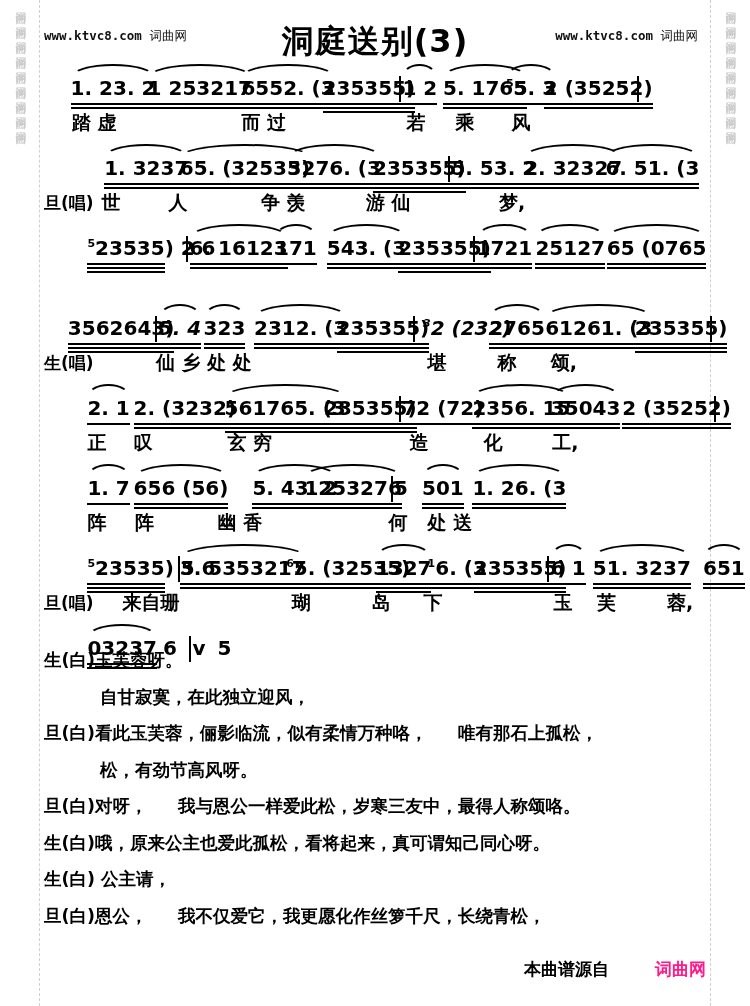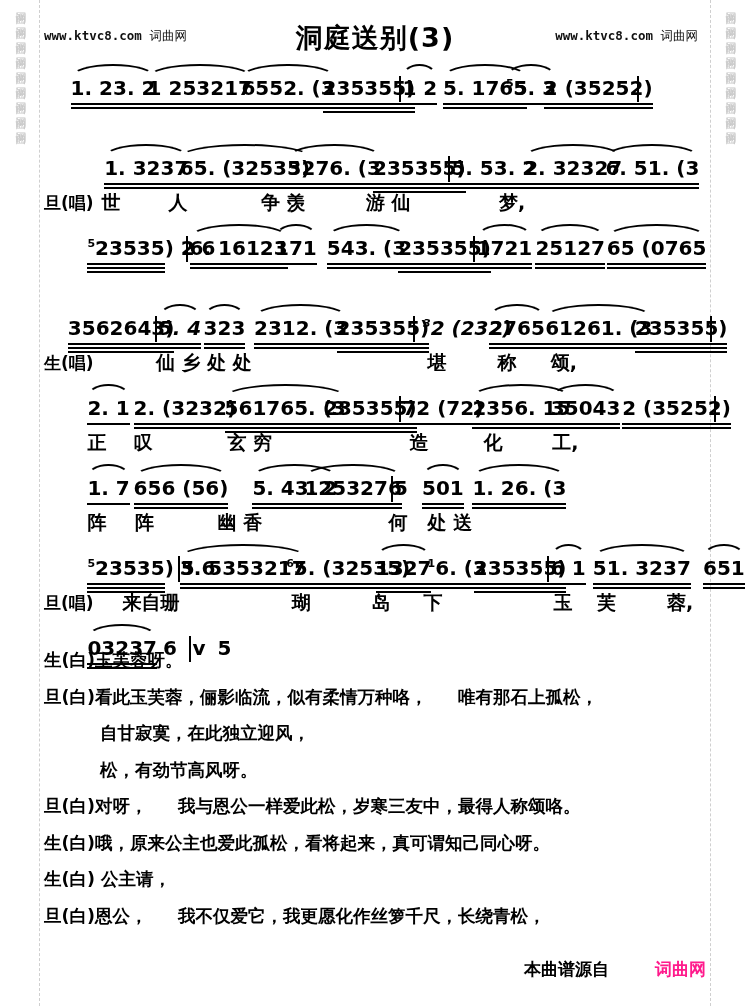--- a/index.html
+++ b/index.html
@@ -34,21 +34,21 @@
   .site{
     position:absolute;top:4px;font-size:12.5px;color:#111;
     font-family:"DejaVu Sans Mono","Liberation Mono",monospace;
     white-space:nowrap;font-weight:600;
   }
   .site .cn{font-family:"DejaVu Sans",sans-serif;font-weight:400;}
   .site.l{left:0;}
   .site.r{right:8px;}
   .title{
     position:absolute;left:0;right:0;top:-4px;text-align:center;
-    font-size:27px;font-weight:700;letter-spacing:1px;
+    font-size:32px;font-weight:700;letter-spacing:1px;
     font-family:"DejaVu Sans",sans-serif;
   }
 
   
   .score{position:absolute;left:44px;right:44px;top:66px;}
   .sys{position:relative;height:80px;}
   .notes{
     position:relative;height:44px;
     font-family:"DejaVu Sans","Liberation Sans",sans-serif;
     font-size:20px;font-weight:600;white-space:nowrap;
@@ -140,20 +140,27 @@
           <span class="grp" style="left: 26.6px; text-align: center;"><span class="nz">1. 23. 2<span class="slur"></span><span class="beam1"></span><span class="beam2"></span></span></span>
           <span class="grp" style="left: 103.6px;"><span class="nz">1 253217<span class="slur"></span><span class="beam1"></span><span class="beam2"></span></span></span>
           <span class="grp" style="left: 197.4px;"><span class="nz">6552. (3<span class="slur"></span><span class="beam1"></span><span class="beam2"></span></span></span>
           <span class="grp" style="left: 278.6px;"><span class="nz">235355)<span class="beam1"></span><span class="beam2"></span><span class="beam3"></span></span></span>
           <span class="grp" style="left: 350px;"><span class="bar"></span></span>
           <span class="grp" style="left: 358.4px;"><span class="nz">1  2<span class="slur"></span><span class="beam1"></span></span></span>
           <span class="grp" style="left: 399px;"><span class="nz">5. 1765<span class="slur"></span><span class="beam1"></span><span class="beam2"></span></span></span>
           <span class="grp" style="left: 462px;"><span class="nz"><span class="sup">5</span>5. 3<span class="slur"></span><span class="beam1"></span></span></span>
           <span class="grp" style="left: 499.8px;"><span class="nz">2 (35252)<span class="beam1"></span><span class="beam2"></span></span></span>
           <span class="grp" style="left: 588px;"><span class="bar"></span></span>
+        </div>
+        <div class="lyr">
+          <span class="lw" style="left: 28px;">踏 虚</span>
+          <span class="lw" style="left: 197.4px;">而 过</span>
+          <span class="lw" style="left: 362.6px;">若</span>
+          <span class="lw" style="left: 411.6px;">乘</span>
+          <span class="lw" style="left: 467.6px;">风</span>
         </div>
       </div>
       <div class="sys">
         <div class="notes">
           <span class="grp" style="left: 60.2px;"><span class="nz">1. 3237<span class="slur"></span><span class="beam1"></span><span class="beam2"></span></span></span>
           <span class="grp" style="left: 135.8px;"><span class="nz">65. (32535)<span class="slur"></span><span class="beam1"></span><span class="beam2"></span></span></span>
           <span class="grp" style="left: 243.6px; text-decoration: underline;"><span class="nz">3276. (3<span class="slur"></span><span class="beam1"></span><span class="beam2"></span></span></span>
           <span class="grp" style="left: 329px;"><span class="nz">235355)<span class="beam1"></span><span class="beam2"></span><span class="beam3"></span></span></span>
           <span class="grp" style="left: 399px;"><span class="bar"></span></span>
           <span class="grp" style="left: 407.4px;"><span class="nz">5. 53. 2<span class="beam1"></span><span class="beam2"></span></span></span>
@@ -279,22 +286,22 @@
           <span class="grp" style="left: 140px;"><span class="bar"></span></span>
           <span class="grp" style="left: 148.4px;"><span class="nz">v</span></span>
           <span class="grp" style="left: 173.6px;"><span class="nz">5</span></span>
         </div>
         <div class="lyr"></div>
       </div>
     </div>
 
   <div class="dlg">
       <div class="line"><span>生(白)</span><span>玉芙蓉呀。</span></div>
+      <div class="line ind"><span>自甘寂寞，在此独立迎风，</span></div>
       <div class="line"><span>旦(白)</span><span>看此玉芙蓉，俪影临流，似有柔情万种咯，     唯有那石上孤松，</span></div>
-      <div class="line ind"><span>自甘寂寞，在此独立迎风，</span></div>
       <div class="line ind"><span>松，有劲节高风呀。</span></div>
       <div class="line"><span>旦(白)</span><span>对呀，     我与恩公一样爱此松，岁寒三友中，最得人称颂咯。</span></div>
       <div class="line"><span>生(白)</span><span>哦，原来公主也爱此孤松，看将起来，真可谓知己同心呀。</span></div>
       <div class="line"><span>生(白)</span><span> 公主请，</span></div>
       <div class="line"><span>旦(白)</span><span>恩公，     我不仅爱它，我更愿化作丝箩千尺，长绕青松，</span></div>
     </div>
 
   <div class="srcrow">
     <span>本曲谱源自</span>
     <span class="brand">词曲网</span>

